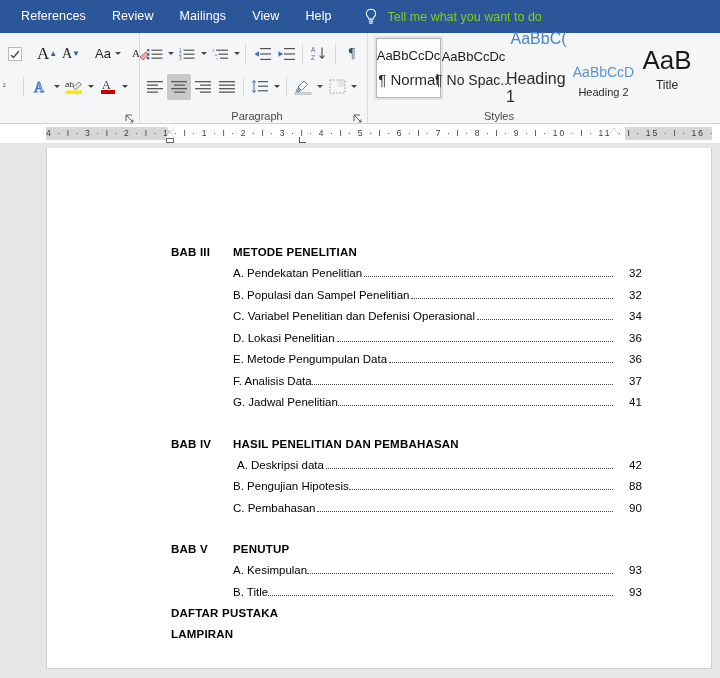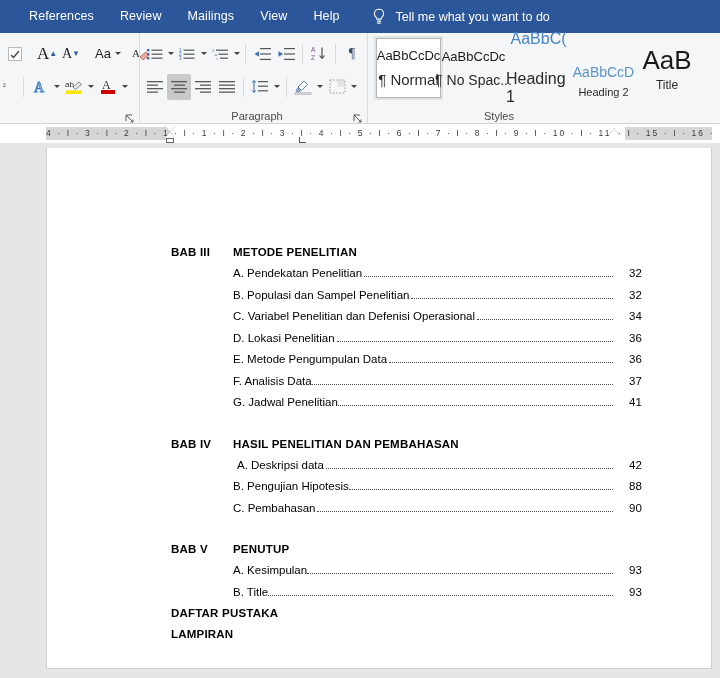--- a/index.html
+++ b/index.html
@@ -14,21 +14,21 @@
     background: #ffffff;
     position: relative;
   }
 
   
   .tabbar {
     height: 33px;
     background: #2b579a;
     display: flex;
     align-items: center;
-    padding-left: 16px;
+    padding-left: 8px;
     box-sizing: border-box;
     position: relative;
   }
   .tab {
     color: #ffffff;
     font-size: 12.5px;
     padding: 0 13px;
     line-height: 33px;
     white-space: nowrap;
     letter-spacing: .1px;
@@ -39,21 +39,21 @@
     margin-left: 18px;
     color: #fff;
   }
   .bulb {
     width: 16px;
     height: 20px;
     margin-right: 9px;
     display: inline-block;
   }
   .tellme-text {
-    color: #ffffff;
+    color: #84cc16;
     font-size: 12.5px;
     white-space: nowrap;
   }
 
   
   .ribbon {
     height: 91px;
     background: #f5f6f7;
     border-bottom: 1px solid #d4d4d4;
     position: relative;

